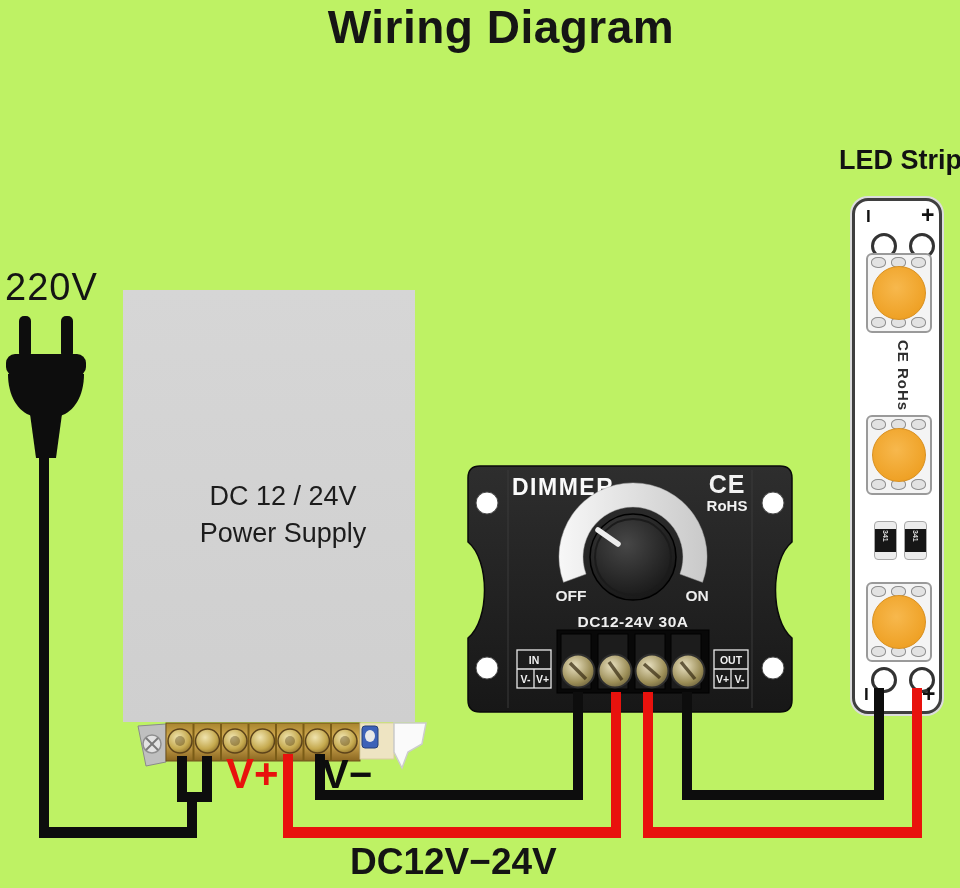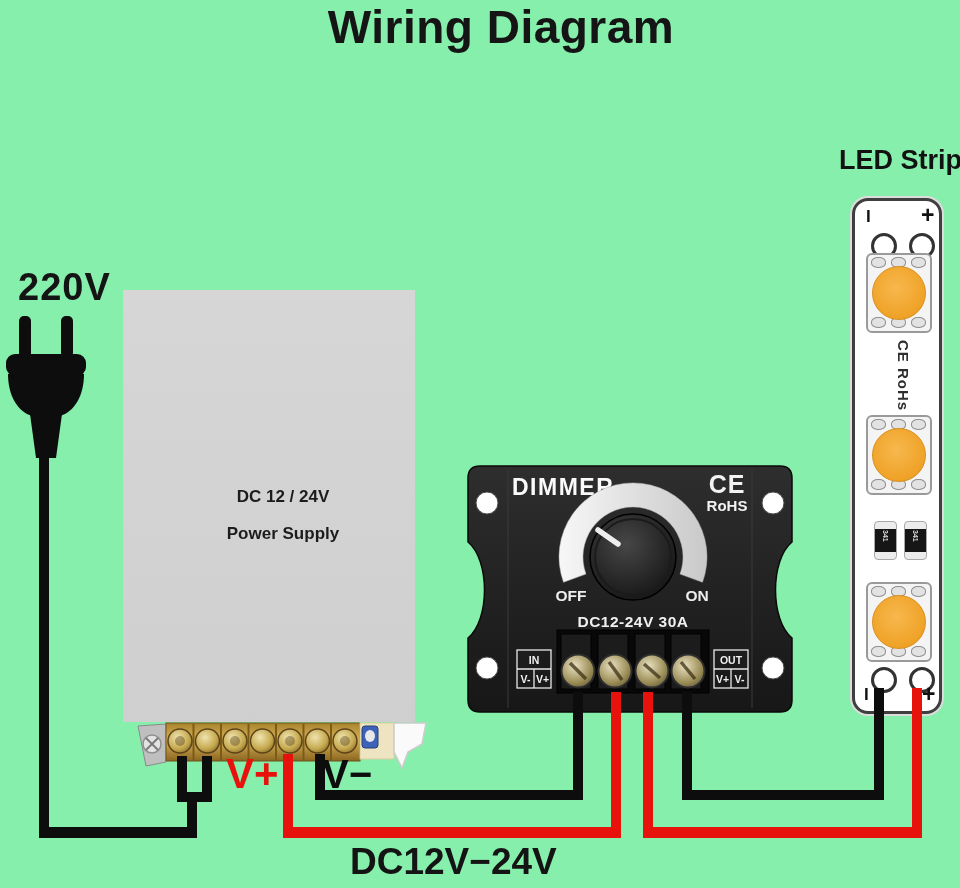--- a/index.html
+++ b/index.html
@@ -1,25 +1,25 @@
 <!DOCTYPE html>
 <html><head>
 <meta charset="utf-8">
 <style>
   html,body{margin:0;padding:0;background:#ffffff;}
-  .canvas{position:relative;width:960px;height:888px;background:#86efac;overflow:hidden;
+  .canvas{position:relative;width:960px;height:888px;background:#bef264;overflow:hidden;
           font-family:"Liberation Sans", sans-serif;color:#111;}
   .abs{position:absolute;}
   .lbl{position:absolute;white-space:nowrap;color:#141414;}
   .title{left:0;right:0;top:0;text-align:center;padding-left:42px;
          font-size:46px;font-weight:bold;color:#151515;letter-spacing:0.5px;}
-  .plug-voltage{left:18px;top:266px;font-size:38px;font-weight:bold;letter-spacing:1px;}
+  .plug-voltage{left:5px;top:266px;font-size:38px;font-weight:normal;letter-spacing:1px;}
   .psu{left:123px;top:290px;width:292px;height:432px;
        background:linear-gradient(#d6d6d6,#cfcfcf);z-index:1;}
-  .psu-text{left:0;top:188px;width:320px;text-align:center;font-size:17px;font-weight:bold;
+  .psu-text{left:0;top:188px;width:320px;text-align:center;font-size:27px;font-weight:normal;
             line-height:37px;color:#1c1c1c;}
   .caption{font-size:26px;font-weight:bold;color:#121212;}
   .dimmer-caption{left:546px;top:421px;}
   .led-caption{left:839px;top:145px;font-size:27px;}
   .vplus{left:226px;top:750px;font-size:42px;font-weight:bold;color:#e8120d;z-index:3;}
   .vminus{left:322px;top:752px;font-size:40px;font-weight:bold;color:#0d0d0d;z-index:3;}
   .outv{left:350px;top:841px;width:216px;font-size:37px;font-weight:bold;z-index:3;}
   
   .wirelayer{left:0;top:0;width:960px;height:888px;z-index:2;pointer-events:none;}
   .wire{position:absolute;background:#0d0d0d;}

